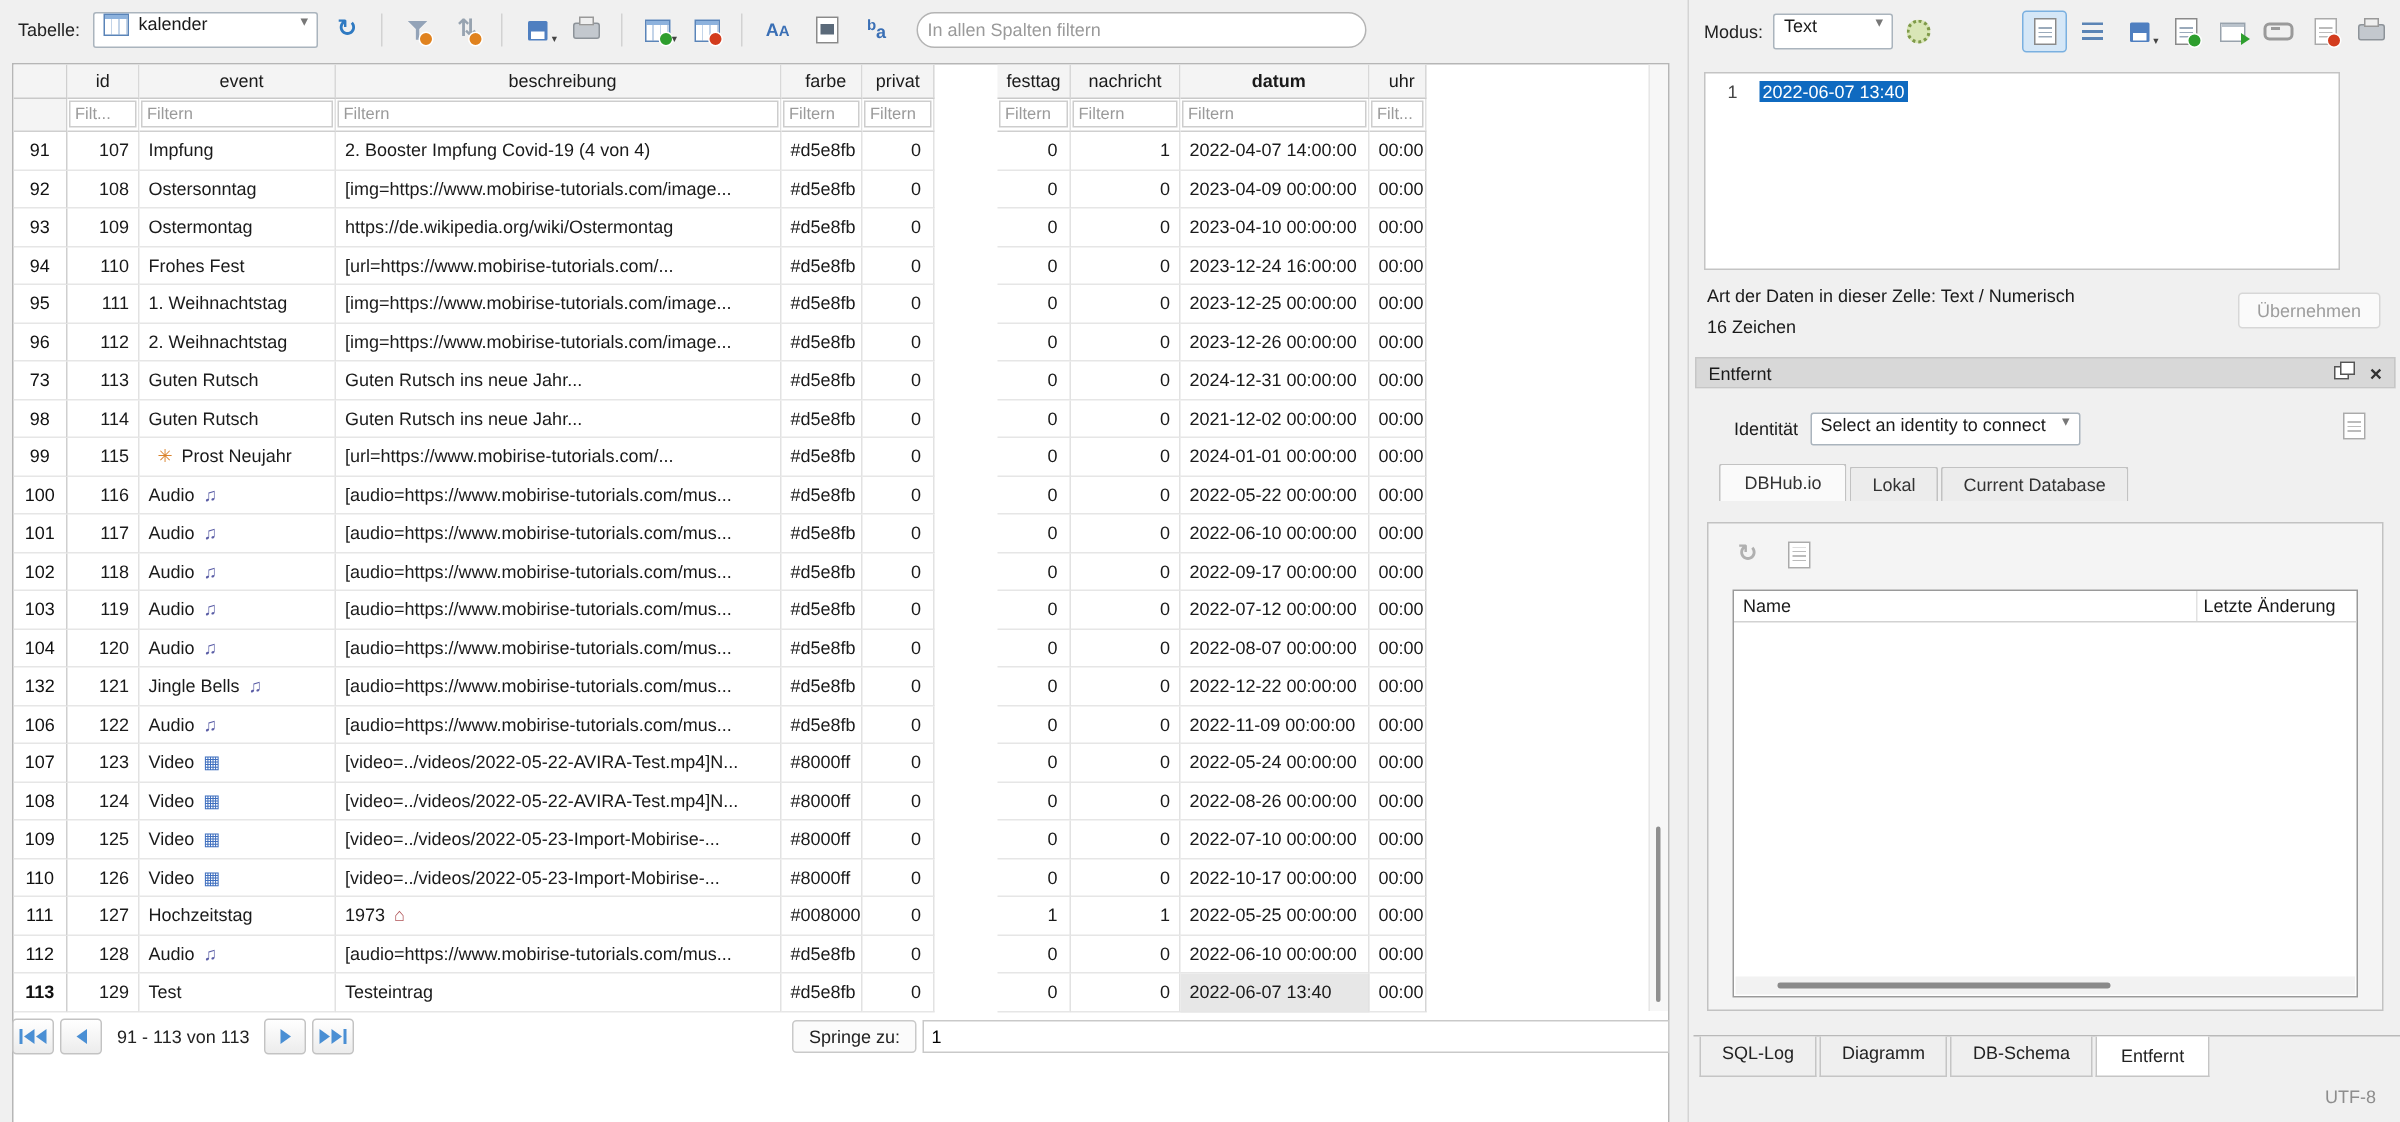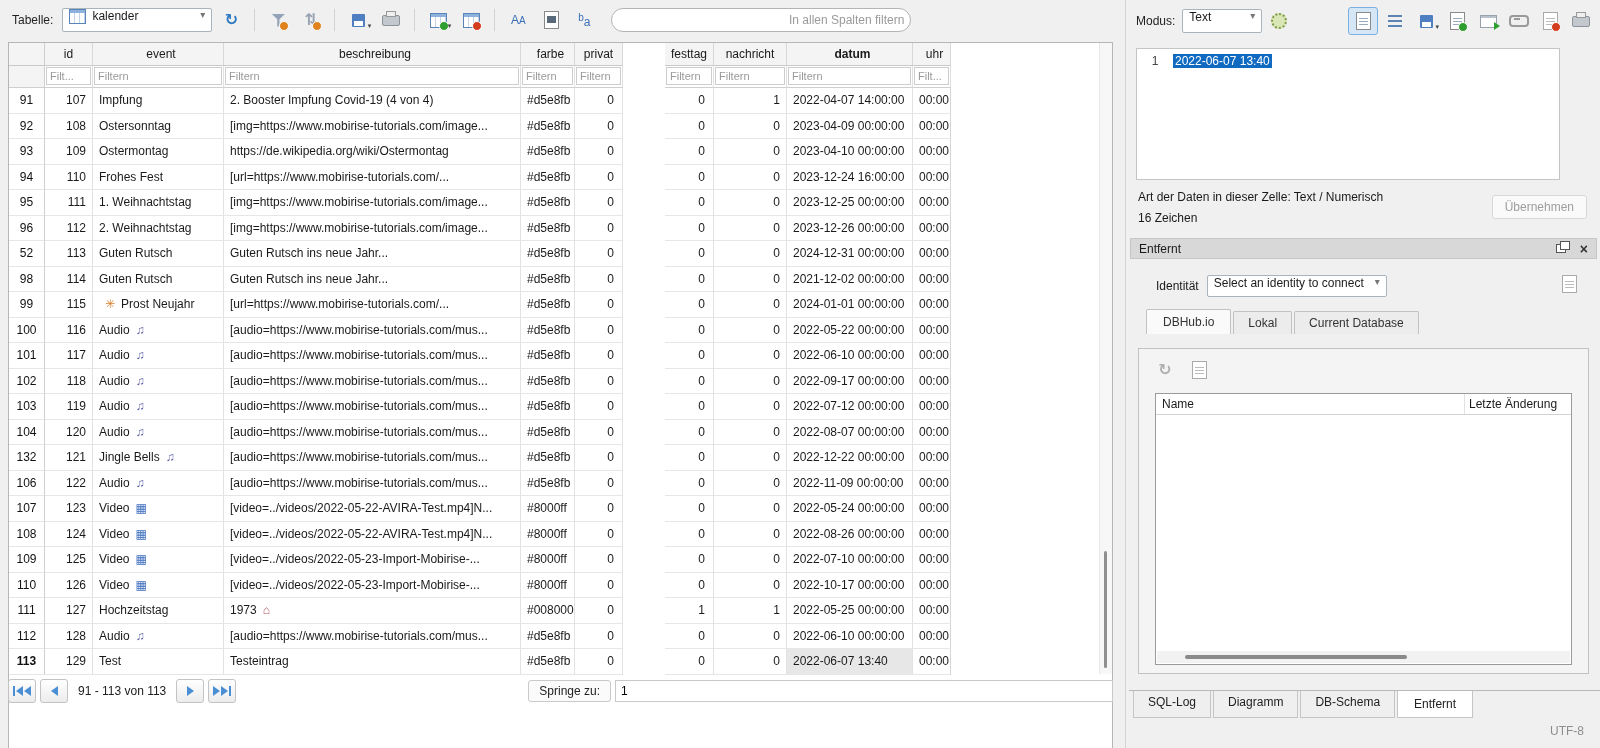--- a/index.html
+++ b/index.html
@@ -31,23 +31,23 @@
     clip-path:polygon(0 0,100% 0,58% 45%,58% 100%,42% 100%,42% 45%);}
   .caret{position:absolute;right:1px;bottom:3px;font-size:7px;color:#444;}
   .floppy{width:13px;height:13px;background:#4f7fc0;border-radius:1px;position:relative;}
   .floppy::after{content:"";position:absolute;left:2px;bottom:1px;width:9px;height:5px;background:#fff;}
   .printer{width:16px;height:9px;background:#c3c8ce;border:1px solid #8d9399;border-radius:2px;position:relative;}
   .printer::before{content:"";position:absolute;left:3px;top:-5px;width:8px;height:4px;background:#efefef;border:1px solid #999;}
   .ic-page{width:13px;height:16px;background:#fff;border:1px solid #8a8a8a;position:relative;}
   .ic-page::after{content:"";position:absolute;left:2px;right:2px;top:3px;height:9px;
     background:repeating-linear-gradient(0deg,#9aaabb 0 1px,rgba(0,0,0,0) 1px 3px);}
   .ic-page.dark::after{background:#5b6a7a;height:7px;top:4px;}
-  .ab{color:#3a6fb5;font-weight:normal;font-size:12px;}
+  .ab{color:#3a6fb5;font-weight:bold;font-size:12px;}
   .search{height:24px;width:300px;border:1px solid #b4b4b4;border-radius:12px;padding:0 6px;
-    font:12px "Liberation Sans",sans-serif;color:#333;margin-left:8px;box-sizing:border-box;background:#fff;text-align:right;}
+    font:12px "Liberation Sans",sans-serif;color:#333;margin-left:8px;box-sizing:border-box;background:#fff;}
   .search::placeholder{color:#9a9a9a;}
 
   
   .grid-wrap{position:absolute;top:42px;left:8px;width:1105px;height:741px;background:#fff;
     border:1px solid #b6b6b6;box-sizing:border-box;overflow:hidden;}
   .hdr-row,.flt-row,.trow{display:flex;}
   .cell{box-sizing:border-box;border-right:1px solid #e2e2e2;border-bottom:1px solid #e6e6e6;
     white-space:nowrap;overflow:hidden;}
   .hdr-row .cell{height:23px;line-height:23px;background:#f4f4f4;border-right:1px solid #d8d8d8;
     border-bottom:1px solid #c9c9c9;text-align:center;}
@@ -292,21 +292,21 @@
             <div class="cell c-event"><span>2. Weihnachtstag</span></div>
             <div class="cell c-besch"><span>[img=https://www.mobirise-tutorials.com/image...</span></div>
             <div class="cell c-farbe">#d5e8fb</div>
             <div class="cell c-privat">0</div>
             <div class="cell c-fest">0</div>
             <div class="cell c-nach">0</div>
             <div class="cell c-datum">2023-12-26 00:00:00</div>
             <div class="cell c-uhr">00:00</div>
           </div>
           <div class="trow">
-            <div class="cell c-num">52</div>
+            <div class="cell c-num">73</div>
             <div class="cell c-id">113</div>
             <div class="cell c-event"><span>Guten Rutsch</span></div>
             <div class="cell c-besch"><span>Guten Rutsch ins neue Jahr...</span></div>
             <div class="cell c-farbe">#d5e8fb</div>
             <div class="cell c-privat">0</div>
             <div class="cell c-fest">0</div>
             <div class="cell c-nach">0</div>
             <div class="cell c-datum">2024-12-31 00:00:00</div>
             <div class="cell c-uhr">00:00</div>
           </div>

